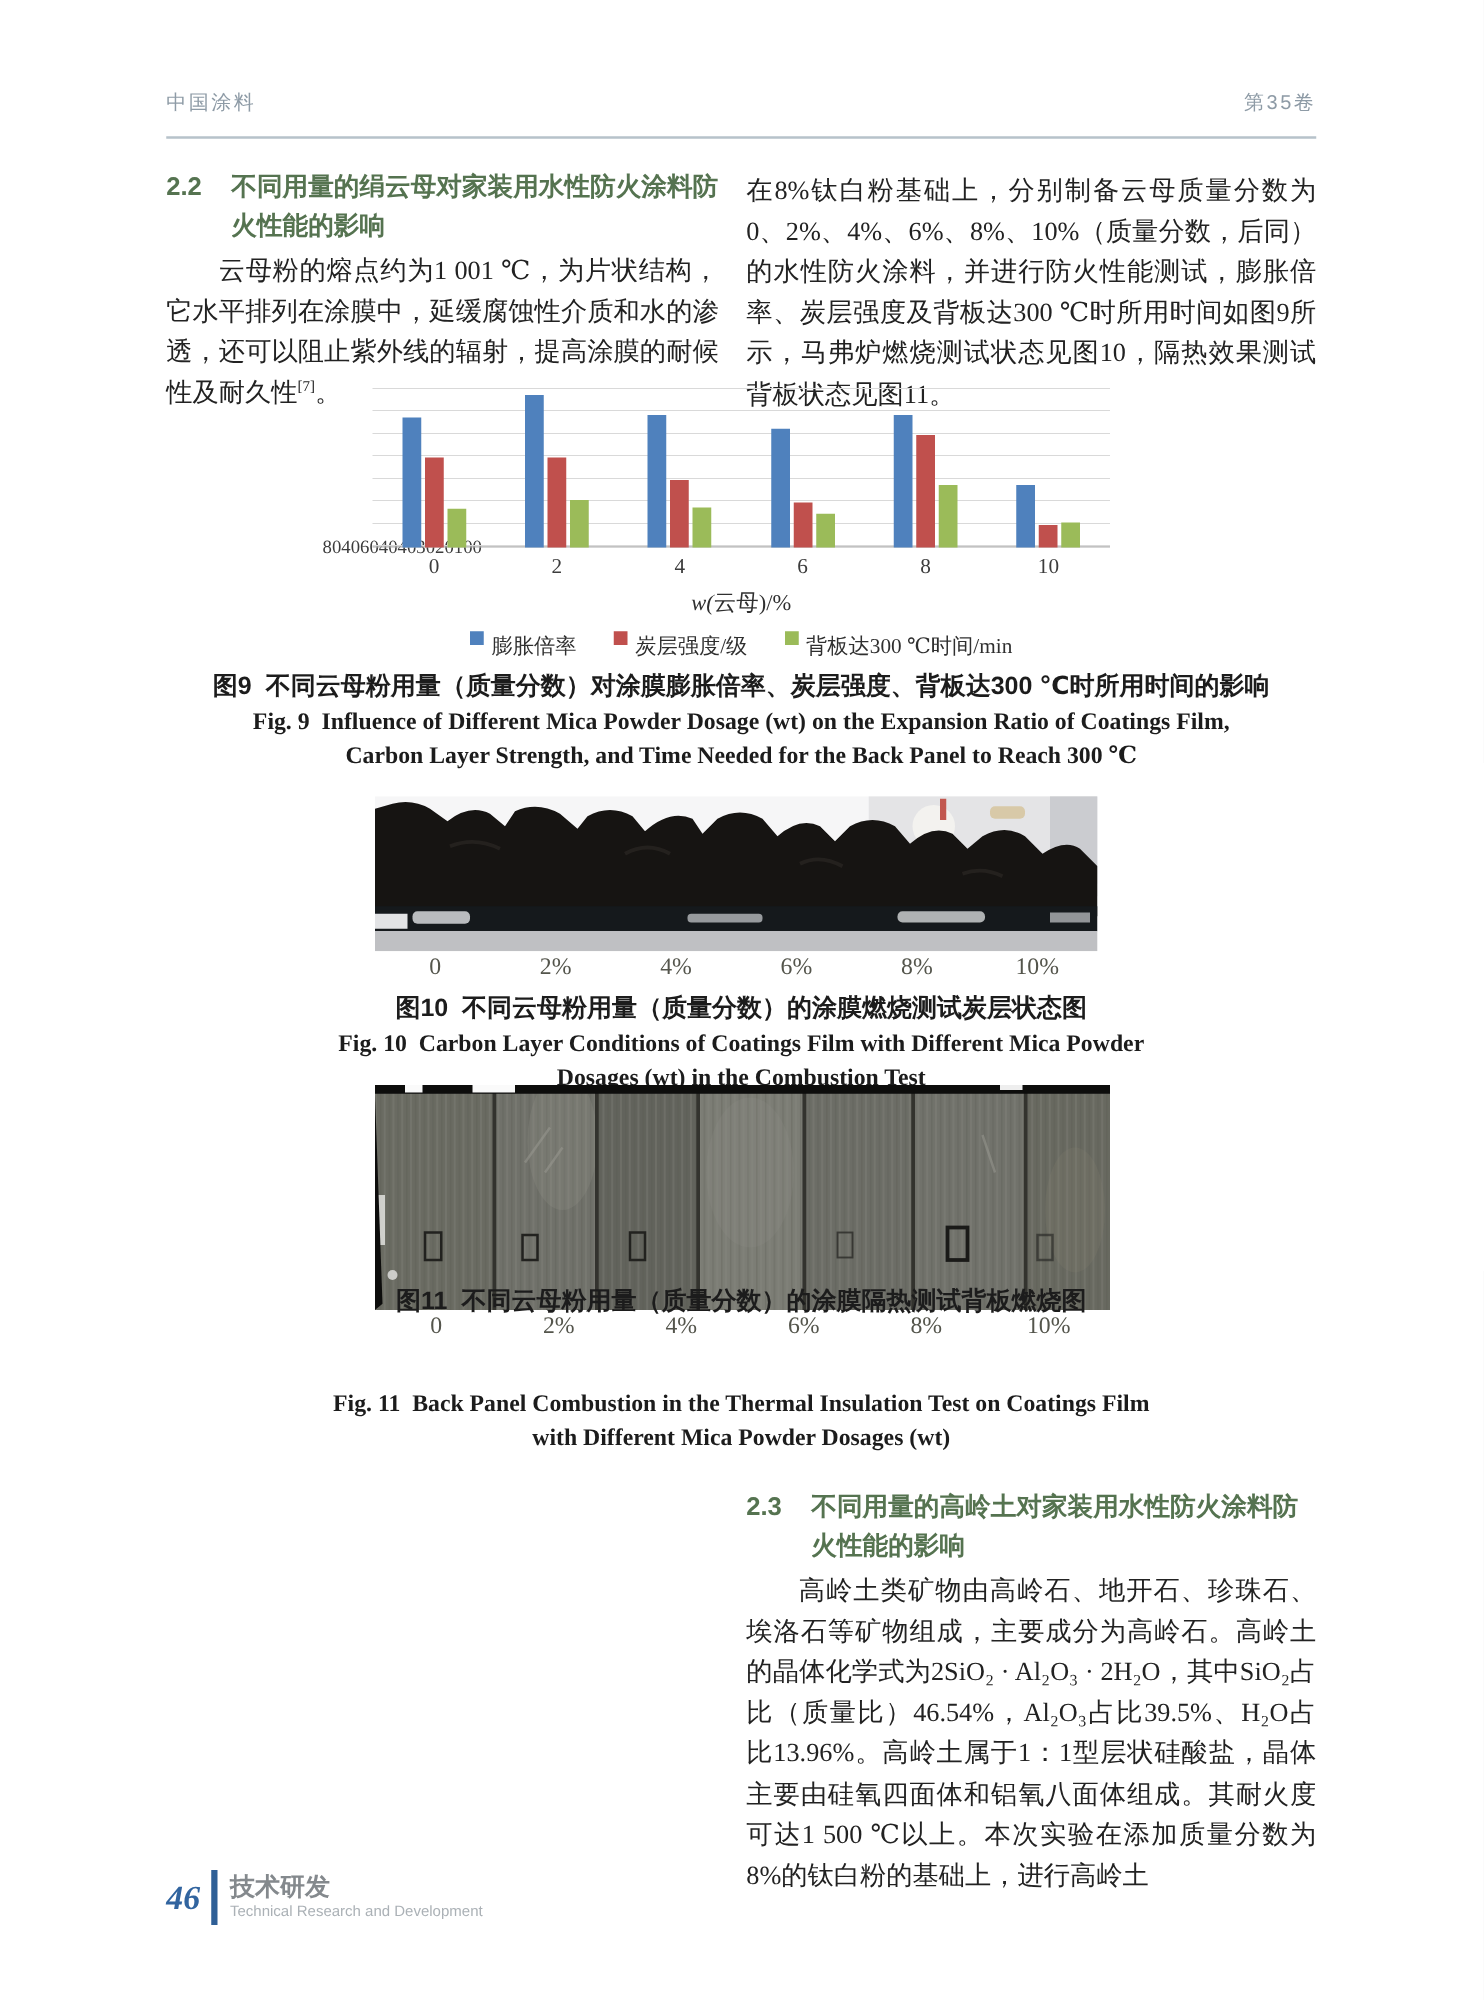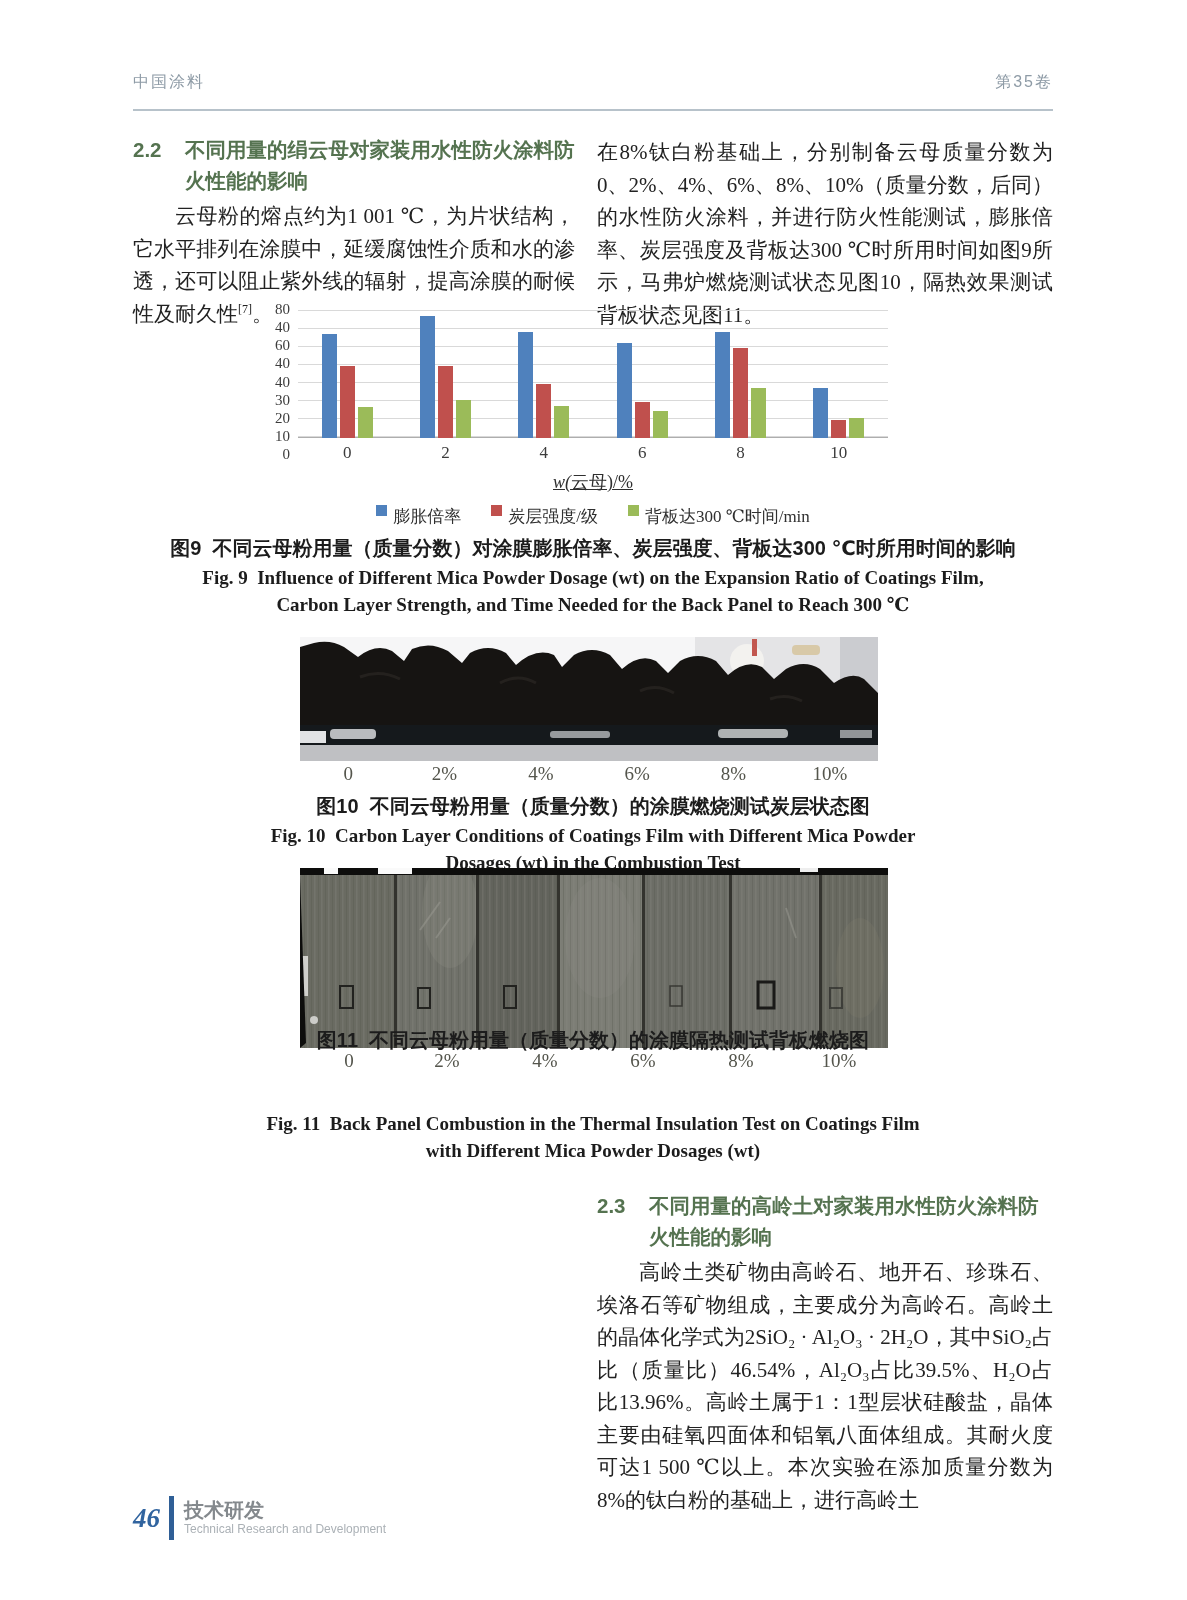--- a/index.html
+++ b/index.html
@@ -28,26 +28,26 @@
 
   
   .chart-wrap { position:absolute; top:294px; left:133px; width:920px; }
   .chart-inner { position:relative; width:590px; margin:0 auto; }
   .plot { position:relative; width:590px; height:144px;
           background-image:repeating-linear-gradient(to top,#d9d9d9 0 1px,transparent 1px 18px);
           border-bottom:1px solid #aeaeae; display:flex; }
   .bar-group { flex:1; display:flex; align-items:flex-end; justify-content:center; gap:3px; height:144px; }
   .bar { width:15px; }
   .yticks { position:absolute; left:-40px; top:-8px; height:159px; width:32px; display:flex;
-            flex-direction:column; justify-content:space-between; align-items:flex-end;
-            font-size:15px; color:#3c3c3c;margin-top:16px; }
+            flex-direction:row; justify-content:space-between; align-items:flex-end;
+            font-size:15px; color:#3c3c3c; }
   .yticks span { line-height:14px; height:14px; }
   .xlabels { display:flex; margin-top:5px; font-size:17px; color:#3c3c3c; }
   .xlabels span { flex:1; text-align:center; }
-  .axis-title { text-align:center; font-size:18px; color:#2f2f2f; margin-top:7px;text-decoration:underline; }
+  .axis-title { text-align:center; font-size:18px; color:#2f2f2f; margin-top:7px; }
   .axis-title::first-letter { font-style:italic; }
   .legend { display:flex; justify-content:center; gap:30px; margin-top:11px; font-size:17px; color:#2f2f2f; }
   .legend-item { display:flex; gap:6px; }
   .legend-swatch { width:11px; height:11px; display:inline-block; }
 
   
   .cap { position:absolute; left:133px; width:920px; text-align:center; font-weight:bold; color:#1c1c1c; white-space:pre-wrap; }
   .cap-zh { font-family:"Liberation Sans","DejaVu Sans",sans-serif; font-size:20px; }
   .cap-en { font-family:"Liberation Serif","DejaVu Serif",serif; font-size:19px; line-height:27px; }
 

